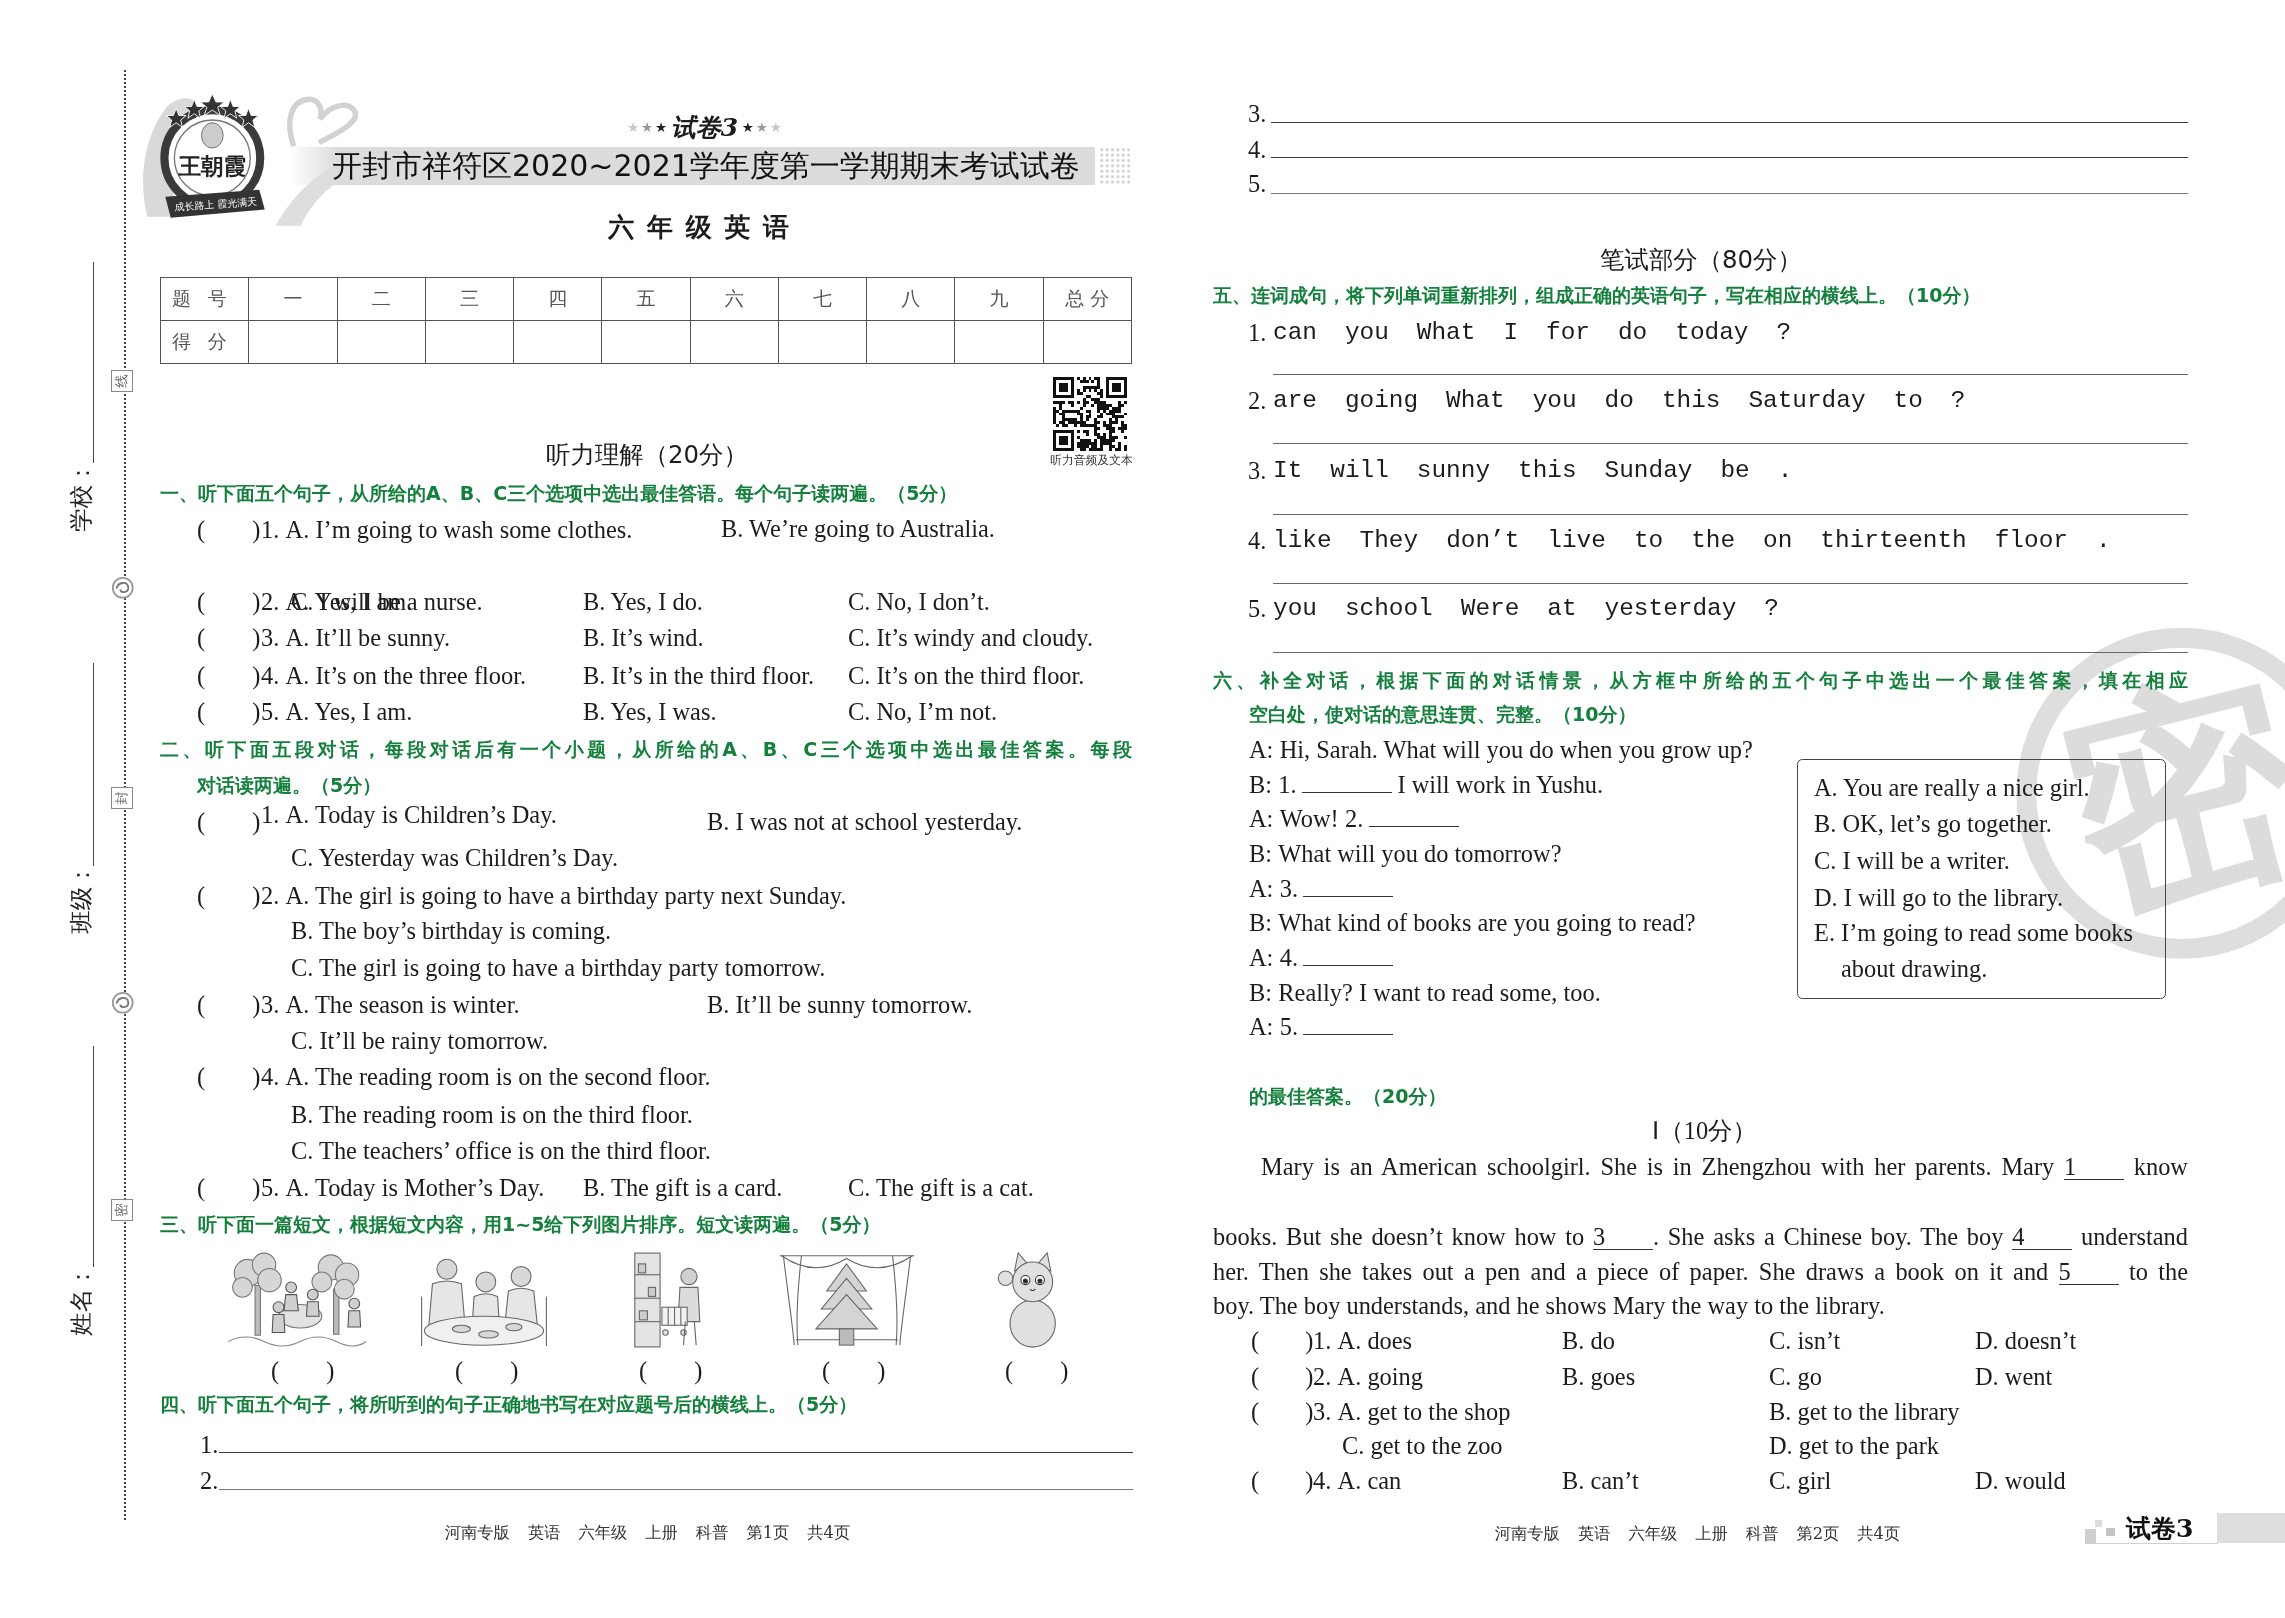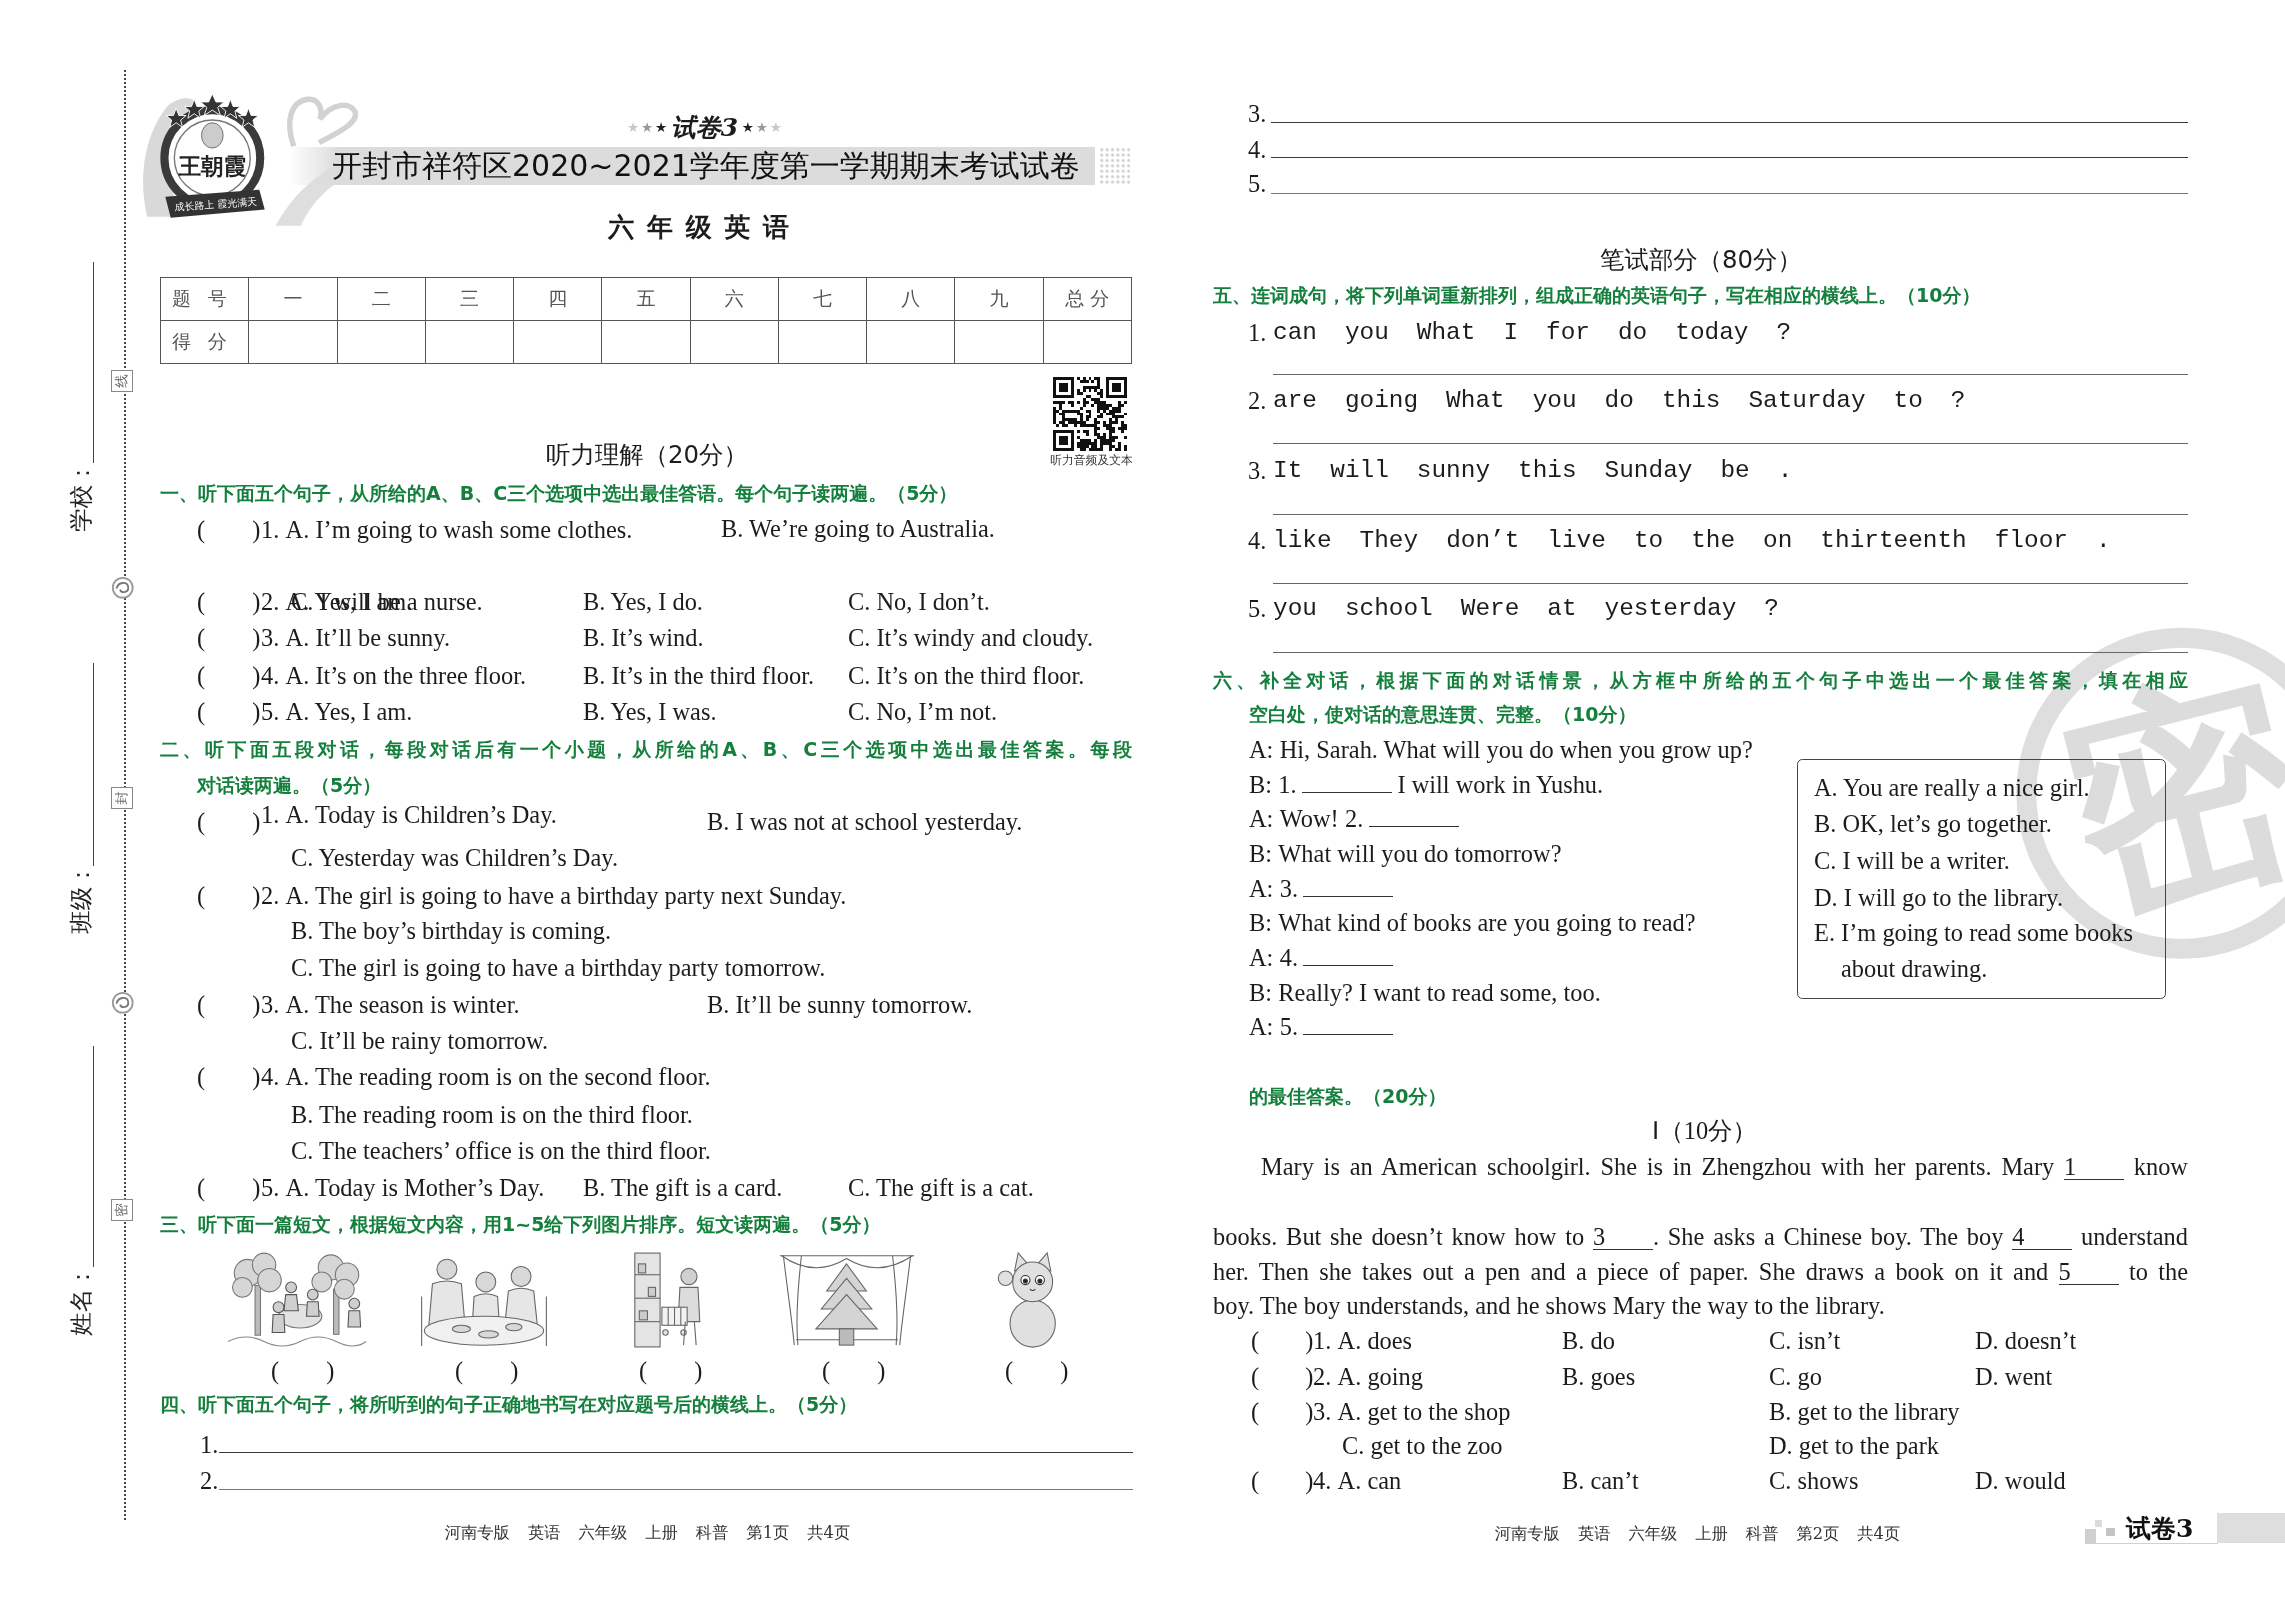--- a/index.html
+++ b/index.html
@@ -653,21 +653,21 @@
 
   <div class="ln bracket" style="top:1397px;left:1251px;"><span>(</span><span class="gap" style="width:46px"></span><span>)</span></div>
   <div class="ln" style="top:1397px;left:1313px;"><span>3.</span><span class="sp">A. get to the shop</span></div>
   <div class="ln" style="top:1397px;left:1769px;">B. get to the library</div>
   <div class="ln" style="top:1431px;left:1342px;">C. get to the zoo</div>
   <div class="ln" style="top:1431px;left:1769px;">D. get to the park</div>
 
   <div class="ln bracket" style="top:1466px;left:1251px;"><span>(</span><span class="gap" style="width:46px"></span><span>)</span></div>
   <div class="ln" style="top:1466px;left:1313px;"><span>4.</span><span class="sp">A. can</span></div>
   <div class="ln" style="top:1466px;left:1562px;">B. can’t</div>
-  <div class="ln" style="top:1466px;left:1769px;">C. shows</div>
+  <div class="ln" style="top:1466px;left:1769px;">C. girl</div>
   <div class="ln" style="top:1466px;left:1975px;">D. would</div>
 
   <div class="footer" style="left:1381px;top:1523px;">
     <span>河南专版</span><span>英语</span><span>六年级</span><span>上册</span><span>科普</span><span>第2页</span><span>共4页</span>
   </div>
 
   <div class="a" style="left:2085px;top:1529px;width:11px;height:14.5px;background:#cfcfcf;"></div>
   <div class="a" style="left:2095px;top:1520px;width:7.2px;height:7.2px;background:#dcdcdc;"></div>
   <div class="a" style="left:2106px;top:1528px;width:9px;height:8.1px;background:#c4c4c4;"></div>
   <div class="a" style="left:2085px;top:1543px;width:133px;height:0;border-top:0.9px solid #d0d0d0;"></div>

